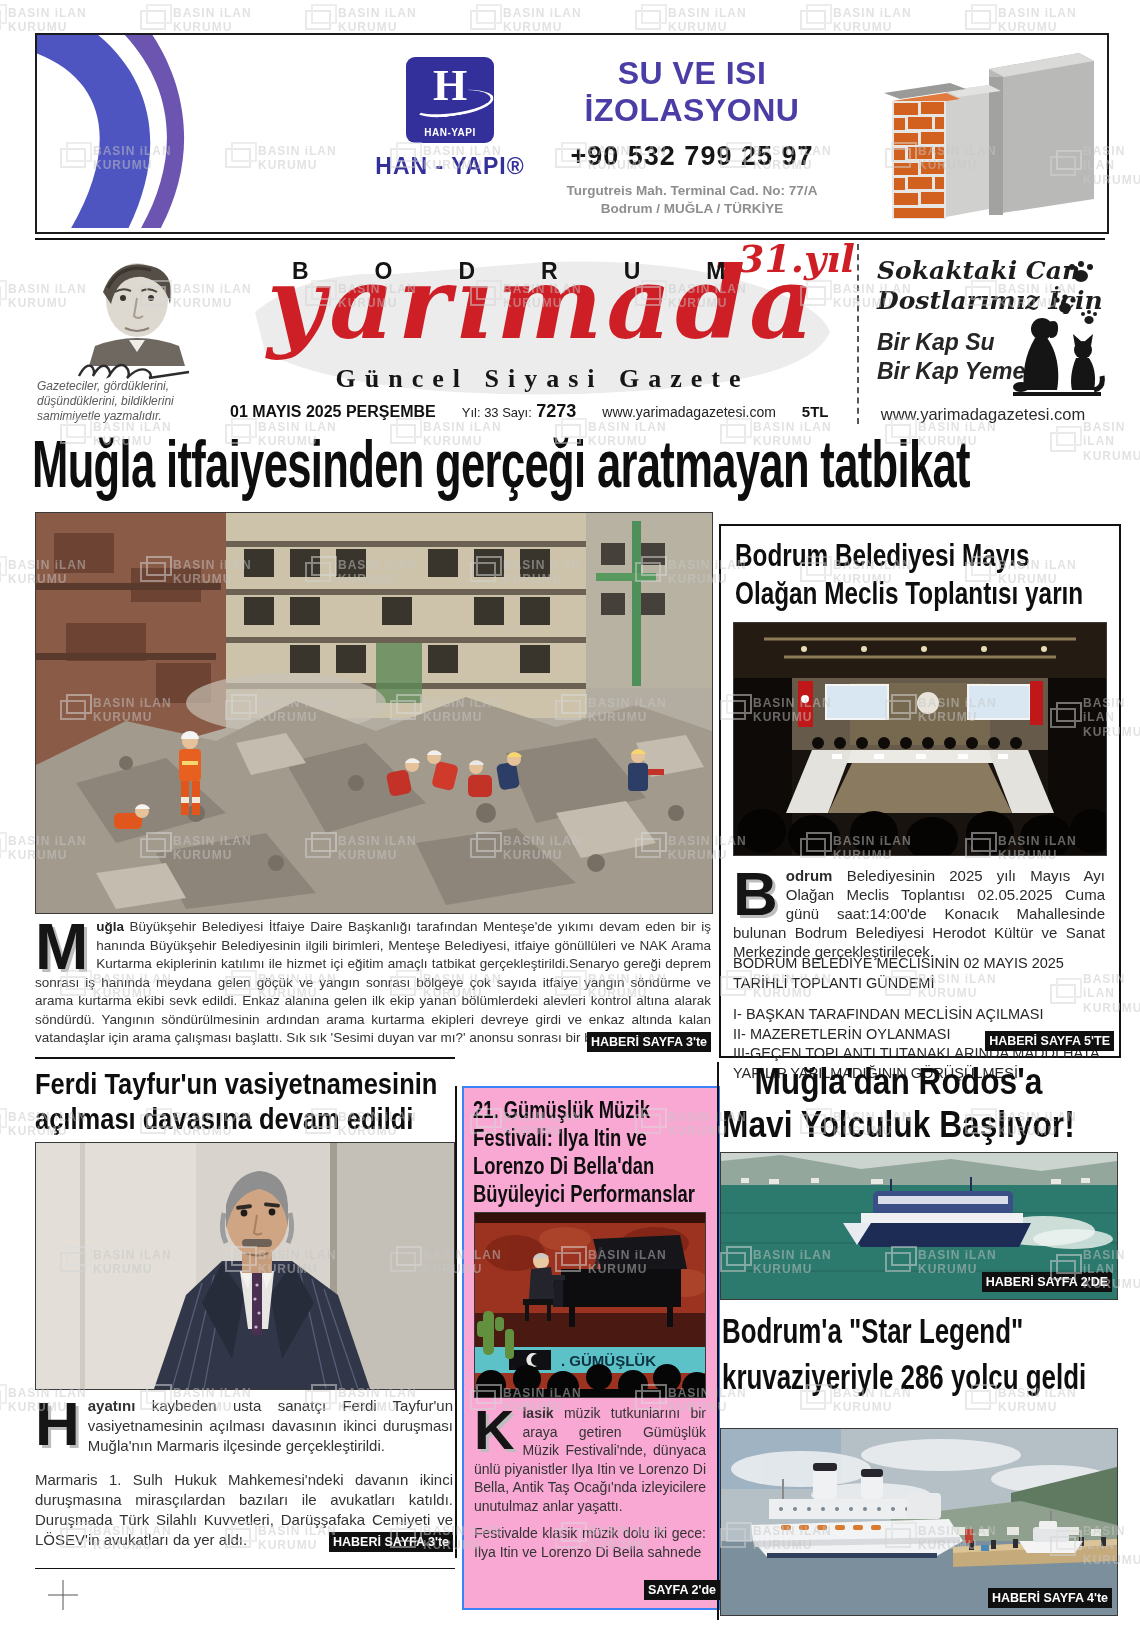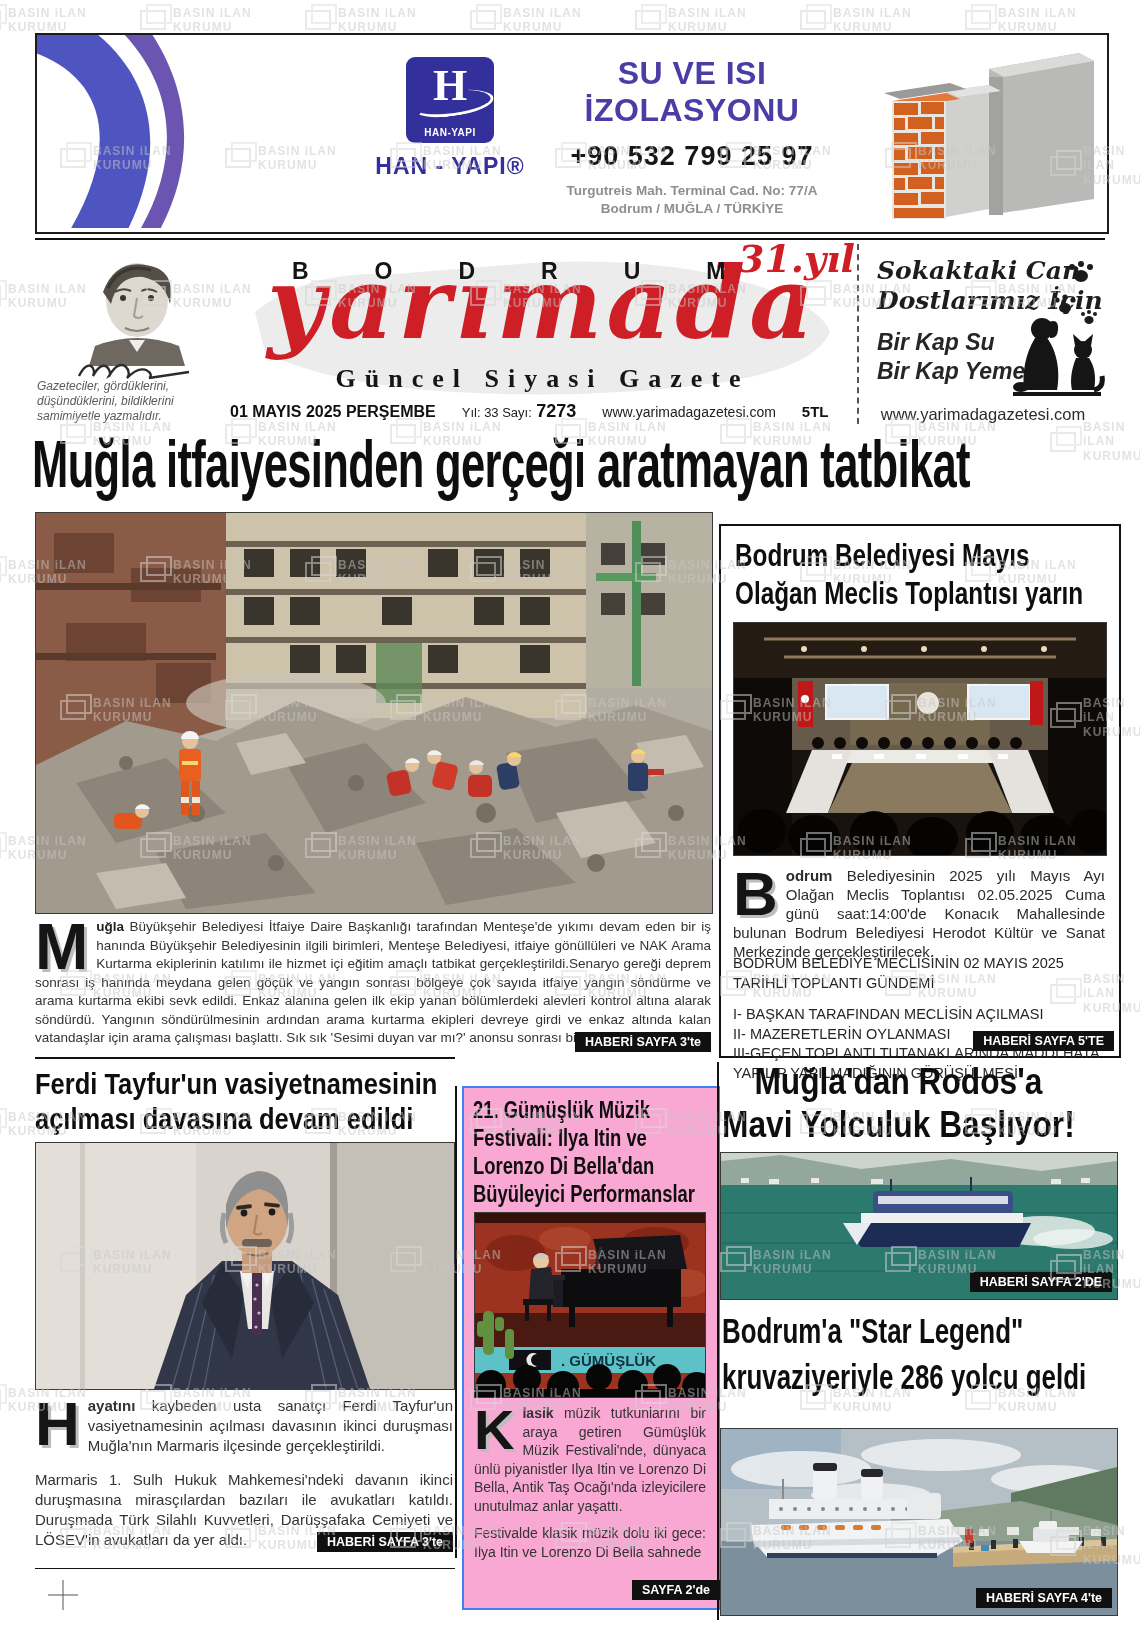--- a/index.html
+++ b/index.html
@@ -62,21 +62,21 @@
   .photo{border:1px solid #3a3a3a;display:block;}
   .lead-photo{position:absolute;left:35px;top:512px;z-index:1;}
   .lead-text{position:absolute;left:35px;top:918px;width:676px;z-index:2;}
   .body-txt{font-size:13.5px;line-height:18.5px;color:#333;text-align:justify;}
   .body-txt b{color:#222;}
   .dropcap{float:left;font-weight:bold;color:#151515;text-shadow:3px 3px 0 #bdbdbd;line-height:.82;margin:3px 8px 0 0;}
   .dc-lead{font-size:64px;}
   .dc-b{font-size:62px;}
   .dc-h{font-size:62px;}
   .dc-k{font-size:56px;}
-  .badge{background:#101010;color:#fff;font-weight:bold;font-size:12.5px;padding:3px 10px;display:inline-block;white-space:nowrap;}
+  .badge{background:#101010;color:#fff;font-weight:bold;font-size:12.5px;padding:3px 4px;display:inline-block;white-space:nowrap;}
   .lead-badge{position:absolute;right:0;bottom:-4px;}
   .council-box{position:absolute;left:719px;top:524px;width:398px;height:530px;border:2px solid #111;background:#fff;z-index:2;}
   .council-hl{position:absolute;left:14px;top:10px;}
   .council-photo{position:absolute;left:12px;top:96px;}
   .council-body{position:absolute;left:12px;top:340px;width:372px;font-size:15px;line-height:19px;text-align:justify;color:#2c2c2c;}
   .council-agenda{position:absolute;left:12px;top:428px;width:376px;font-size:14.5px;line-height:19.5px;color:#262626;}
   .council-badge{position:absolute;right:5px;bottom:5px;}
   .rule{position:absolute;background:#111;z-index:3;}
   .ferdi-col{position:absolute;left:35px;top:1066px;width:418px;height:500px;z-index:2;}
   .ferdi-photo{position:absolute;left:0;top:76px;}

